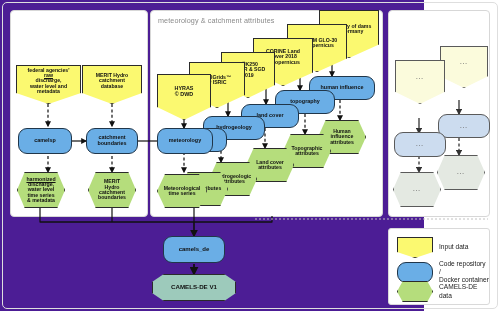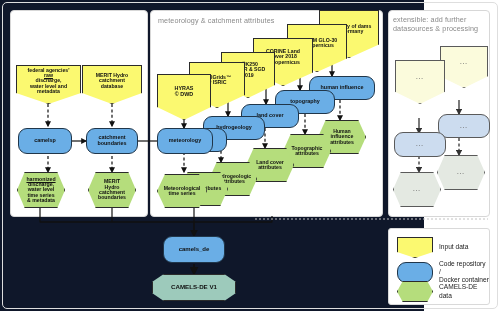--- a/index.html
+++ b/index.html
@@ -1,18 +1,18 @@
 <!DOCTYPE html>
 <html><head>
 <meta charset="utf-8">
 <style>
   html,body{margin:0;padding:0;background:#ffffff;}
   body{width:500px;height:311px;overflow:hidden;
        font-family:"Liberation Sans","DejaVu Sans",sans-serif;}
-  #root{position:relative;width:424px;height:311px;background:#0f172a;}
+  #root{position:relative;width:424px;height:311px;background:#4c1d95;}
 
   
   .panel{position:absolute;border:1px solid #d7d7d7;border-radius:4px;background:#fff;}
   .panel-title{position:absolute;color:#8a8a8a;font-size:7.2px;letter-spacing:.1px;white-space:nowrap;}
 
   .outer-frame{position:absolute;left:2px;top:2px;width:496px;height:307px;
                border:1px solid #dedede;border-radius:5px;box-sizing:border-box;}
 
   
   .node{position:absolute;box-sizing:border-box;display:flex;align-items:center;
@@ -58,21 +58,20 @@
 <div id="root">
 
   <div class="outer-frame"></div>
 
   <div class="panel" style="left:10px;top:10px;width:136px;height:205px;"></div>
 
   <div class="panel" style="left:150px;top:10px;width:231px;height:205px;"></div>
   <div class="panel-title" style="left:158px;top:16px;">meteorology &amp; catchment attributes</div>
 
   <div class="panel" style="left:388px;top:10px;width:100px;height:205px;"></div>
-  <div class="panel-title" style="left:393px;top:15px;width:92px;white-space:normal;line-height:1.3;">extensible: add further<br>datasources &amp; processing</div>
 
   <svg class="arrows" viewBox="0 0 500 311">
     <defs>
       <marker id="ah" viewBox="0 0 10 10" refX="8" refY="5" markerWidth="5" markerHeight="5" orient="auto-start-reverse">
         <path d="M 0 0 L 10 5 L 0 10 z" fill="#111"></path>
       </marker>
       <marker id="ahg" viewBox="0 0 10 10" refX="8" refY="5" markerWidth="5" markerHeight="5" orient="auto-start-reverse">
         <path d="M 0 0 L 10 5 L 0 10 z" fill="#333"></path>
       </marker>
     </defs>

